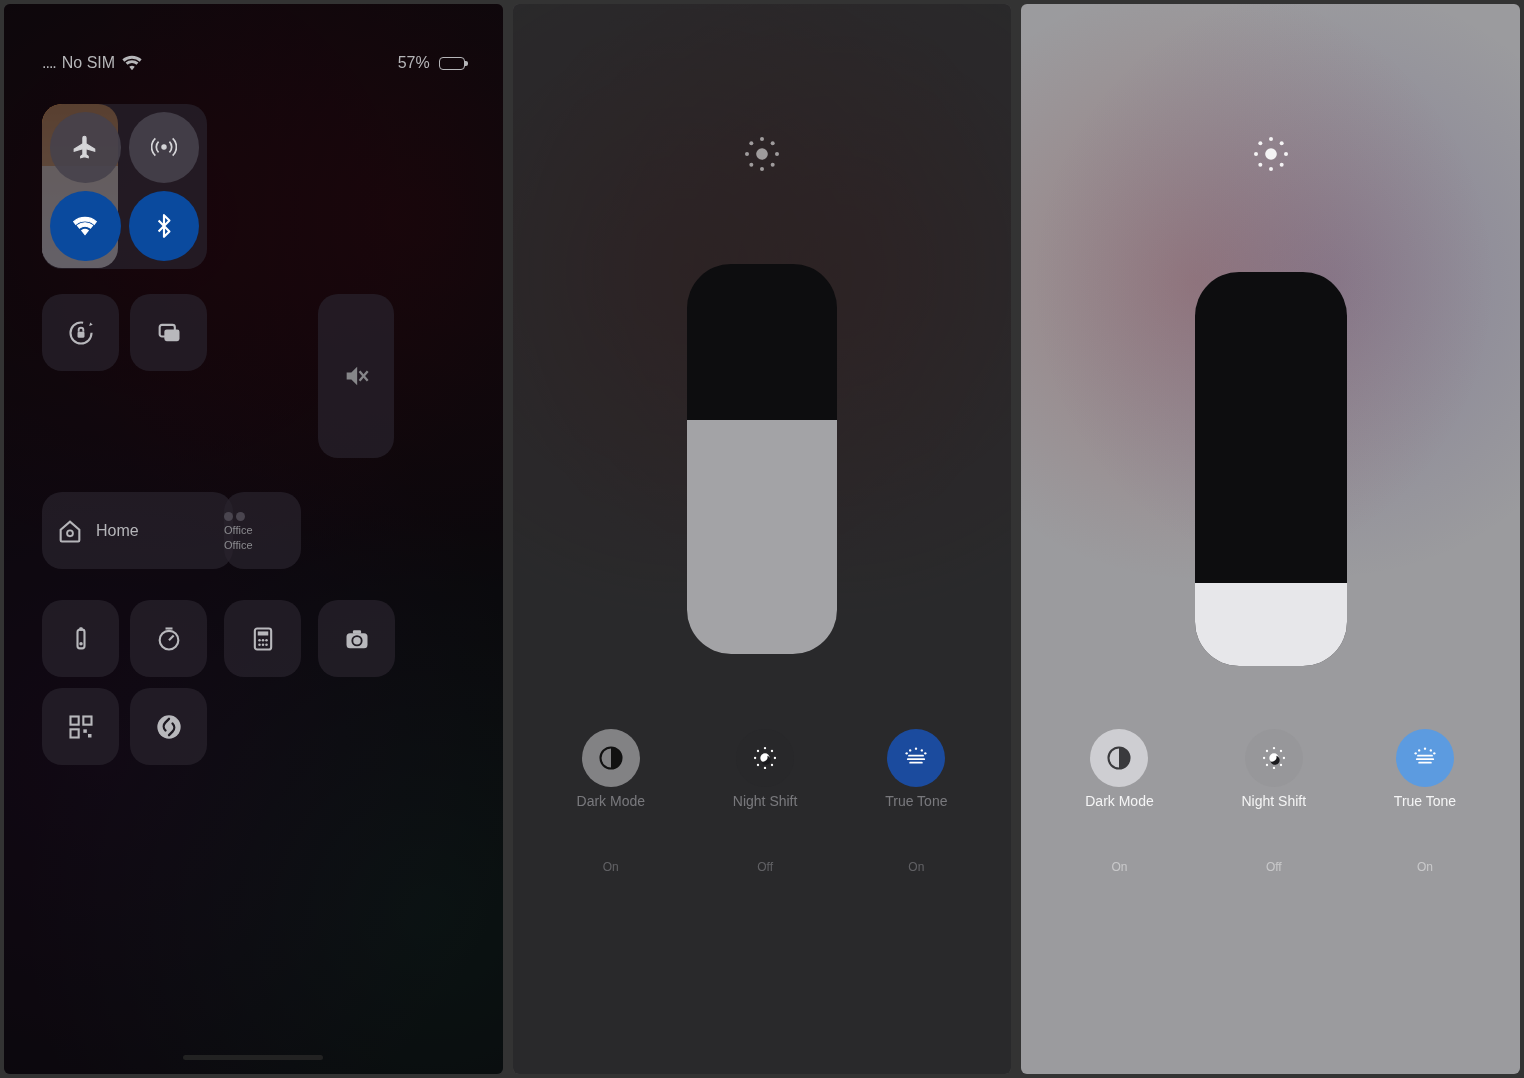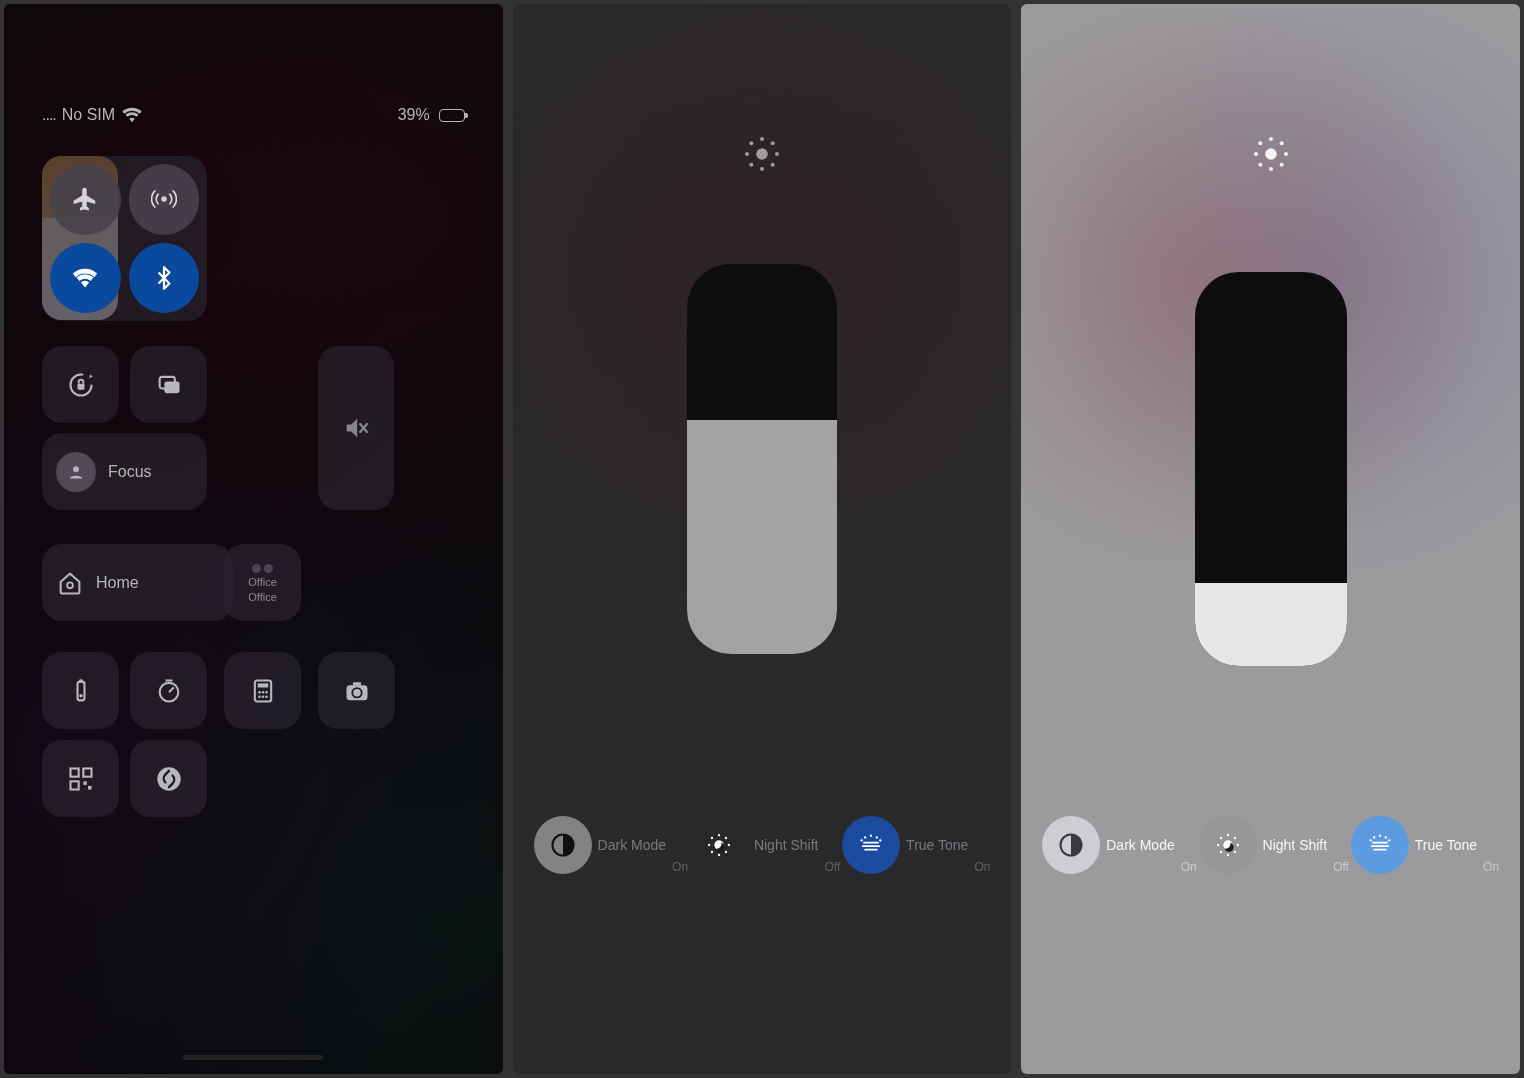--- a/index.html
+++ b/index.html
@@ -35,21 +35,21 @@
     }
     .panel1-content { position: relative; padding: 0 38px; height: 100%; }
 
     .status-bar {
       display: flex;
       justify-content: space-between;
       align-items: center;
       color: #b6b6b9;
       font-size: 16px;
       font-weight: 500;
-      padding: 100px 0 30px;
+      padding: 48px 0 30px;
     }
     .status-left, .status-right { display: flex; align-items: center; gap: 6px; }
     .dots::before { content: "...."; letter-spacing: -1px; }
     .battery-shell {
       width: 26px; height: 13px;
       border: 1.6px solid #b6b6b9;
       border-radius: 4px;
       position: relative;
       display: inline-block;
       margin-left: 3px;
@@ -108,21 +108,21 @@
       background: linear-gradient(180deg, #d58a3a 0%, #e8a55c 38%, #fff2de 38%, #ffffff 100%);
       border-radius:20px;
       display:flex; align-items:flex-end; justify-content:center;
       padding-bottom:28px;
       color:rgba(120,110,95,0.9);
     }
 
     .volume { left:276px; top:190px; width:76px; height:164px; display:flex; align-items:center; justify-content:center; color:#868689; }
 
     .home { left:0; top:388px; width:191px; height:77px; display:flex; align-items:center; gap:12px; padding:0 14px; color:#b5b5b9; }
-    .office { left:182px; top:388px; width:77px; height:77px; display:flex; flex-direction:column; align-items:center; justify-content:center; color:#8a8a8e; gap:3px; font-size:11px; line-height:1.1; padding-top:2px; }
+    .office { left:182px; top:388px; width:77px; height:77px; display:flex; flex-direction:column; justify-content:center; color:#8a8a8e; gap:3px; font-size:11px; line-height:1.1; padding-top:2px; }
     .office-dots { display:flex; gap:3px; }
     .office-dots i { width:9px; height:9px; border-radius:50%; background:#4a454f; display:block; }
 
     .row4 { top:496px; }
     .flashlight { left:0; }
     .timer { left:88px; }
     .calculator { left:182px; }
     .camera { left:276px; }
     .row5 { top:584px; }
     .qr { left:0; }
@@ -154,21 +154,21 @@
     .panel3 .big-slider { top:268px; width:152px; height:394px; }
     .panel3 .big-fill { background:#e7e7ea; }
 
     .mode-row {
       position:absolute; bottom:200px; left:0; right:0;
       display:flex; justify-content:space-around;
       padding: 0 20px;
     }
     .panel3 .mode-row { bottom:200px; }
 
-    .mode-btn { display:flex; flex-direction:row; align-items:center; gap:6px; }
+    .mode-btn { display:flex; flex-direction:column; align-items:center; gap:6px; }
     .mode-circle {
       width:58px; height:58px; border-radius:50%;
       display:flex; align-items:center; justify-content:center;
       color:#fff;
     }
     .mode-circle.darkgrey { background:rgba(40,40,42,0.85); }
     .mode-circle.lightgrey { background:rgba(160,160,163,0.75); }
     .mode-circle.blueon { background:#1b4b9e; }
     .panel3 .mode-circle.grey3 { background:rgba(150,150,153,0.7); }
     .panel3 .mode-circle.bluelight { background:#5c9be0; }
@@ -339,21 +339,21 @@
   <div class="panel1-content">
     <div class="status-bar">
       <div class="status-left">
         <span class="dots"></span>
         <span>No SIM</span>
         <svg class="ico" viewBox="0 0 24 24">
             <use href="#i-wifi"></use>
           </svg>
       </div>
       <div class="status-right">
-        <span>39%</span>
+        <span>57%</span>
         <span class="battery-shell"><span class="battery-fill" style="width: 57%;"></span></span>
       </div>
     </div>
 
     <div class="cc-grid">
 
       <div class="module connectivity">
         <div class="connectivity-grid">
           <div class="cc-circle">
               <svg viewBox="0 0 24 24">
@@ -383,28 +383,20 @@
           <svg class="ico-lg" viewBox="0 0 24 24">
             <use href="#i-lock-rot"></use>
           </svg>
         </div>
       <div class="module small-sq mirroring">
           <svg class="ico-lg" viewBox="0 0 24 24">
             <use href="#i-mirror"></use>
           </svg>
         </div>
 
-      <div class="module focus">
-        <div class="focus-circle">
-            <svg class="ico" viewBox="0 0 24 24">
-              <use href="#i-person"></use>
-            </svg>
-          </div>
-        <span>Focus</span>
-      </div>
 
       <div class="brightness">
         <svg class="ico-lg" viewBox="0 0 24 24">
             <use href="#i-sun"></use>
           </svg>
       </div>
 
       <div class="module volume">
           <svg class="ico-lg" viewBox="0 0 24 24">
             <use href="#i-mute"></use>

